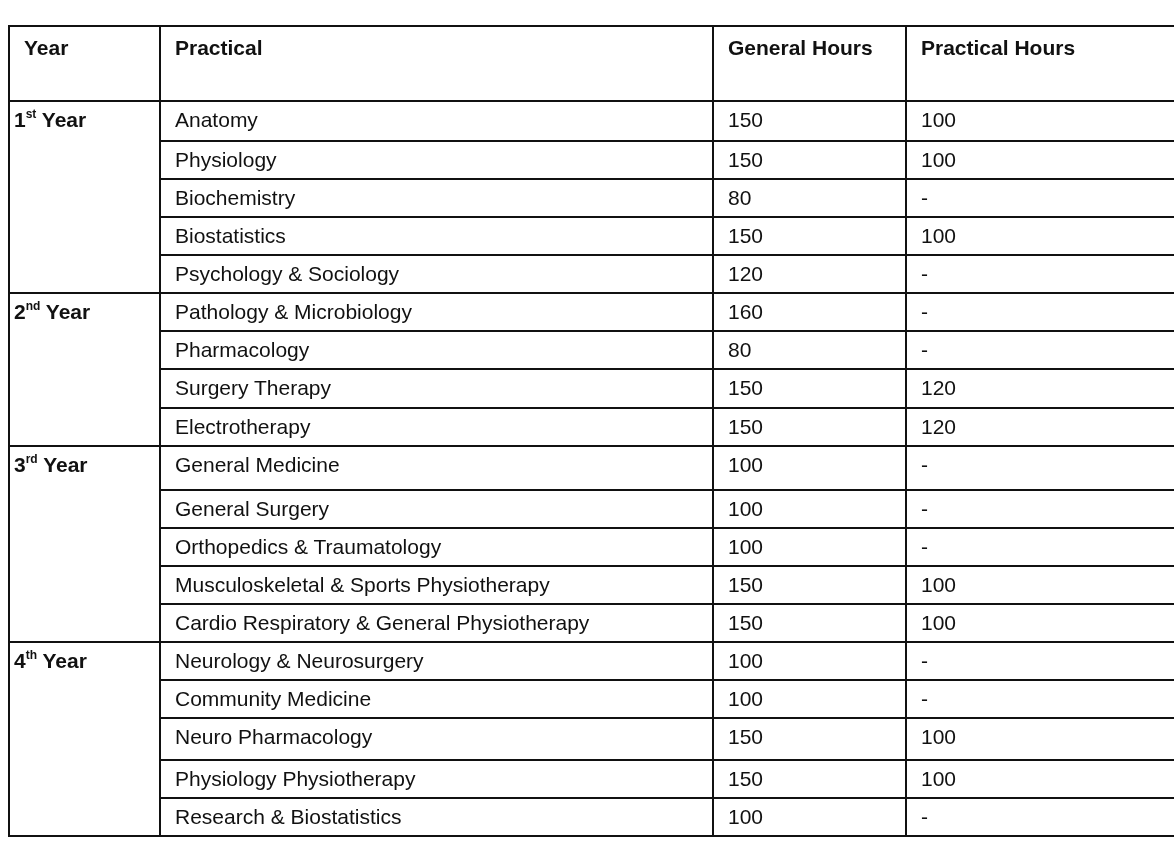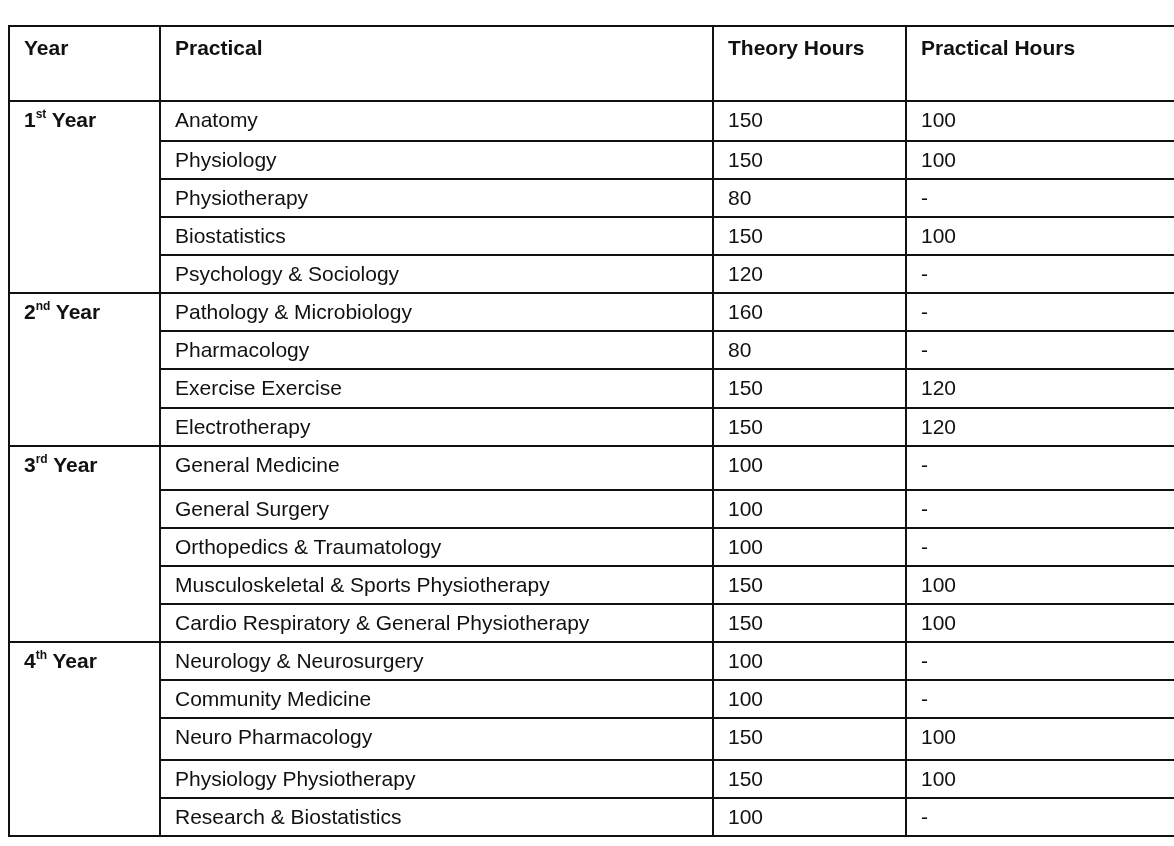--- a/index.html
+++ b/index.html
@@ -36,21 +36,21 @@
     .tbl th {
       font-weight: bold;
       padding-top: 3px;
     }
     .col-year { width: 151px; }
     .col-subj { width: 553px; }
     .col-theory { width: 193px; }
     .col-prac { width: 283px; }
     td.year-cell {
       font-weight: bold;
-      padding-left: 14px;
+      padding-left: 4px;
     }
     sup {
       font-size: 12px;
       line-height: 0;
       vertical-align: 9px;
       font-weight: bold;
     }
     td.subj, td.num {
       font-weight: normal;
       margin-top: 38px;
@@ -64,38 +64,38 @@
   <colgroup>
     <col class="col-year">
     <col class="col-subj">
     <col class="col-theory">
     <col class="col-prac">
   </colgroup>
   <thead>
     <tr class="hdr">
       <th>Year</th>
       <th>Practical</th>
-      <th>Theory Hours</th>
+      <th>General Hours</th>
       <th>Practical Hours</th>
     </tr>
   </thead>
   <tbody id="tbody">
       <tr style="height: 40px;">
         <td class="year-cell" rowspan="5"><span>1</span><sup>st</sup><span style="white-space: pre;"> Year</span></td>
         <td class="subj">Anatomy</td>
         <td class="num">150</td>
         <td class="num">100</td>
       </tr>
       <tr style="height: 38px;">
         <td class="subj">Physiology</td>
         <td class="num">150</td>
         <td class="num">100</td>
       </tr>
       <tr style="height: 38px;">
-        <td class="subj">Physiotherapy</td>
+        <td class="subj">Biochemistry</td>
         <td class="num">80</td>
         <td class="num">-</td>
       </tr>
       <tr style="height: 38px;">
         <td class="subj">Biostatistics</td>
         <td class="num">150</td>
         <td class="num">100</td>
       </tr>
       <tr style="height: 37px;">
         <td class="subj">Psychology &amp; Sociology</td>
@@ -107,21 +107,21 @@
         <td class="subj">Pathology &amp; Microbiology</td>
         <td class="num">160</td>
         <td class="num">-</td>
       </tr>
       <tr style="height: 38px;">
         <td class="subj">Pharmacology</td>
         <td class="num">80</td>
         <td class="num">-</td>
       </tr>
       <tr style="height: 39px;">
-        <td class="subj">Exercise Exercise</td>
+        <td class="subj">Surgery Therapy</td>
         <td class="num">150</td>
         <td class="num">120</td>
       </tr>
       <tr style="height: 38px;">
         <td class="subj">Electrotherapy</td>
         <td class="num">150</td>
         <td class="num">120</td>
       </tr>
       <tr style="height: 44px;">
         <td class="year-cell" rowspan="5"><span>3</span><sup>rd</sup><span style="white-space: pre;"> Year</span></td>

